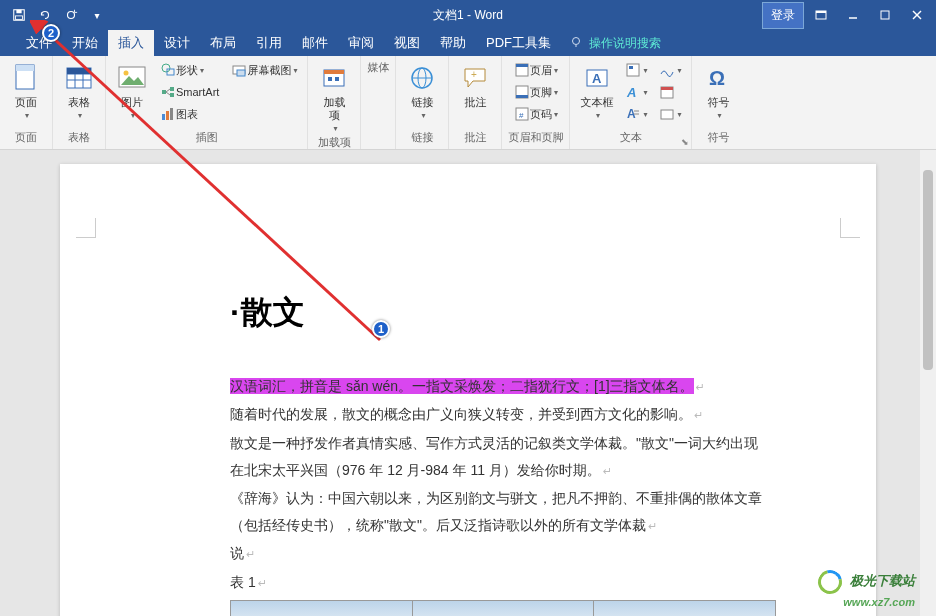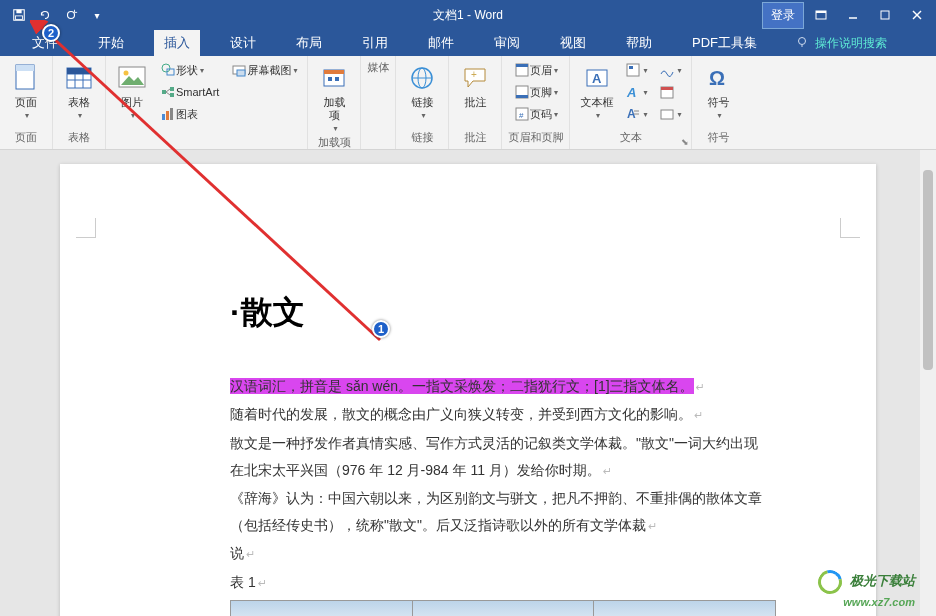--- a/index.html
+++ b/index.html
@@ -7,21 +7,21 @@
 
 .titlebar { height: 30px; background: #2b579a; display: flex; align-items: center; color: #fff; font-size: 12px; position: relative; }
 .qat { display: flex; align-items: center; gap: 4px; padding-left: 8px; }
 .qat-btn { width: 22px; height: 22px; display: flex; align-items: center; justify-content: center; cursor: pointer; }
 .qat-btn svg { width: 14px; height: 14px; }
 .title-center { position: absolute; left: 50%; transform: translateX(-50%); }
 .title-right { margin-left: auto; display: flex; align-items: center; gap: 2px; padding-right: 4px; }
 .login-btn { background: #4472c4; border: 1px solid #7ba7d7; padding: 4px 8px; font-size: 12px; color: #fff; cursor: pointer; }
 .win-btn { width: 30px; height: 24px; display: flex; align-items: center; justify-content: center; cursor: pointer; }
 
-.menubar { height: 26px; background: #2b579a; display: flex; align-items: center; color: #fff; font-size: 13px; padding-left: 22px; gap: 20px; }
+.menubar { height: 26px; background: #2b579a; display: flex; align-items: center; color: #fff; font-size: 13px; padding-left: 16px; }
 .menu-item { padding: 4px 10px; cursor: pointer; }
 .menu-item.active { background: #f3f3f3; color: #2b579a; }
 .tell-me { display: flex; gap: 6px; margin-left: 8px; color: #5eead4; font-size: 12px; }
 
 .ribbon { height: 94px; background: #f3f3f3; border-bottom: 1px solid #d4d4d4; display: flex; }
 .ribbon-group { border-right: 1px solid #e1e1e1; padding: 4px 6px 2px 6px; display: flex; flex-direction: column; align-items: center; position: relative; }
 .group-content { flex: 1; display: flex; align-items: flex-start; gap: 4px; }
 .group-label { font-size: 11px; color: #666; text-align: center; padding-bottom: 2px; width: 100%; }
 .big-btn { display: flex; flex-direction: column; align-items: center; gap: 2px; cursor: pointer; padding: 2px 4px; min-width: 38px; }
 .big-btn .icon-box { width: 32px; height: 32px; display: flex; align-items: center; justify-content: center; }
@@ -227,20 +227,21 @@
               <svg width="16" height="16" viewBox="0 0 16 16">
                 <rect x="2" y="4" width="12" height="8" fill="#fff" stroke="#888"></rect>
                 <rect x="6" y="8" width="8" height="6" fill="#cde" stroke="#48c"></rect>
               </svg>
             </span>
           <span>屏幕截图</span>
             <span class="drop-caret">▾</span>
         </div>
       </div>
     </div>
+    <div class="group-label">插图</div>
   </div>
 
   <div class="ribbon-group">
     <div class="group-content">
       <div class="big-btn">
         <div class="icon-box">
             <svg width="28" height="28" viewBox="0 0 28 28">
               <rect x="4" y="6" width="20" height="16" fill="#fff" stroke="#3a6fb7"></rect>
               <rect x="4" y="6" width="20" height="4" fill="#e07b3c"></rect>
               <rect x="8" y="13" width="4" height="4" fill="#3a6fb7"></rect>

